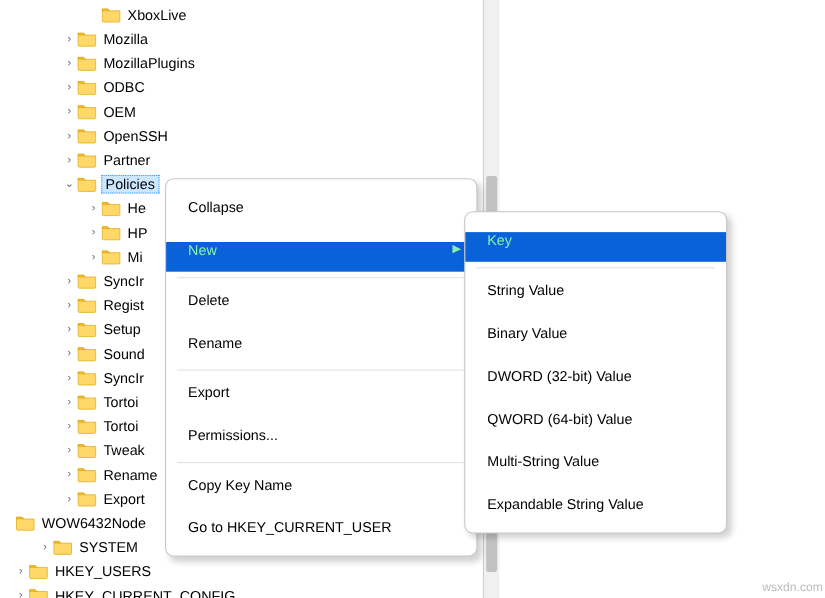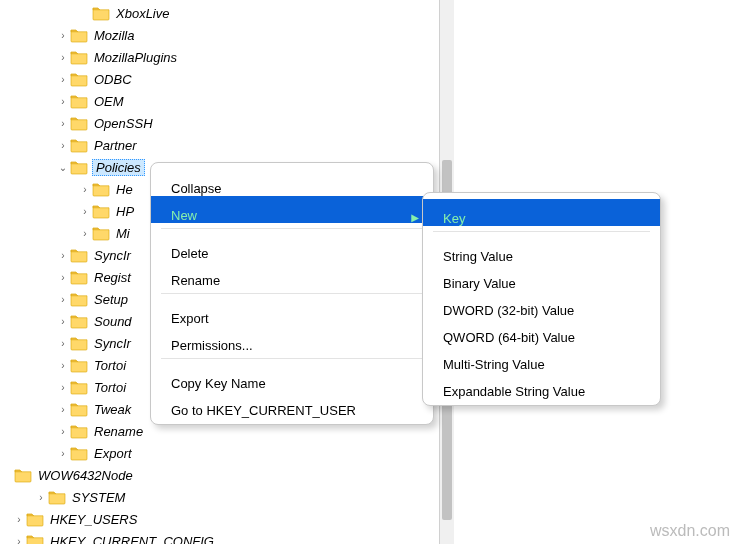--- a/index.html
+++ b/index.html
@@ -51,21 +51,21 @@
     flex-shrink: 0;
   }
   .caret.blank { color: transparent; }
   .folder-icon {
     width: 18px; height: 16px;
     display: inline-block;
     margin-right: 4px;
     flex-shrink: 0;
   }
   .folder-icon svg { display: block; }
-  .node-label { padding: 1px 2px; font-style: italic; }
+  .node-label { padding: 1px 2px; }
   .selected .node-label {
     background: #cce8ff;
     border: 1px dotted #3399ff;
     padding: 0 3px;
   }
 
   
   .menu {
     position: absolute;
     background: #fff;
@@ -73,44 +73,45 @@
     box-shadow: 4px 4px 6px rgba(0,0,0,.18);
     border-radius: 8px;
     padding: 6px 0;
     z-index: 10;
   }
   .menu.main { left: 150px; top: 162px; width: 284px; }
   .menu.sub  { left: 422px; top: 192px; width: 239px; }
   .menu-item {
     height: 27px;
     display: flex;
-    align-items: flex-end;
+    align-items: flex-start;
     padding: 0 20px 0 20px;
     position: relative;
     cursor: default;
+    margin-top: 12px;
   }
   .menu-item.hover {
     background: #0a62d9;
     color: #86efac;
   }
   .menu-item .arrow {
     position: absolute;
     right: 14px;
     font-size: 10px;
   }
   .menu-sep {
     height: 1px;
     background: #e3e3e3;
     margin: 5px 10px;
   }
   .watermark {
     position: absolute;
-    right: 20px; bottom: 4px;
+    right: 2px; bottom: 4px;
     color: #bbb;
-    font-size: 16px;
+    font-size: 11px;
   }
 </style>
 </head>
 <body>
 
 <div class="tree-pane" id="tree">
     <div class="tree-row" style="padding-left: 78px;">
       <span class="caret blank">›</span>
       <span class="folder-icon">
         <svg width="18" height="16" viewBox="0 0 18 16">

